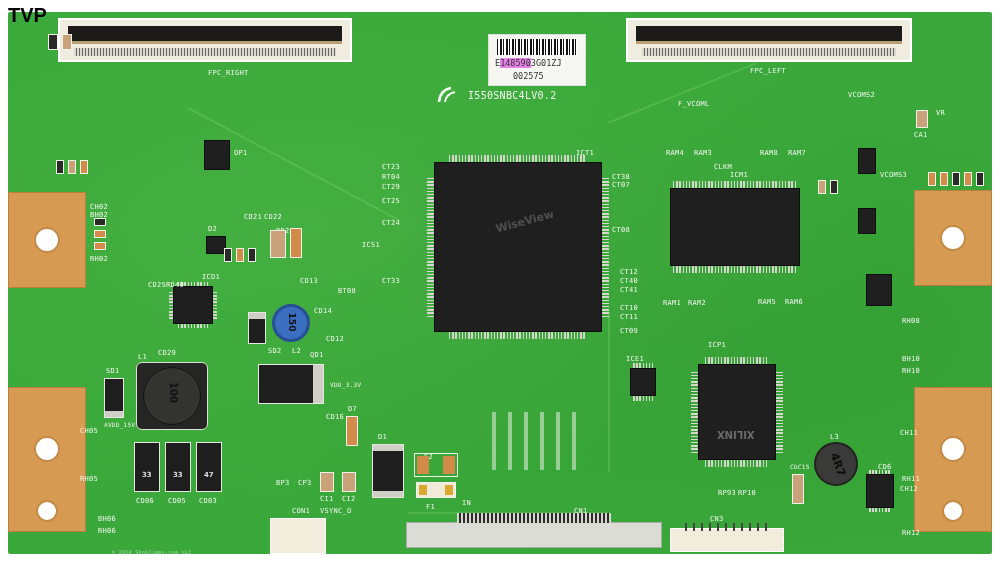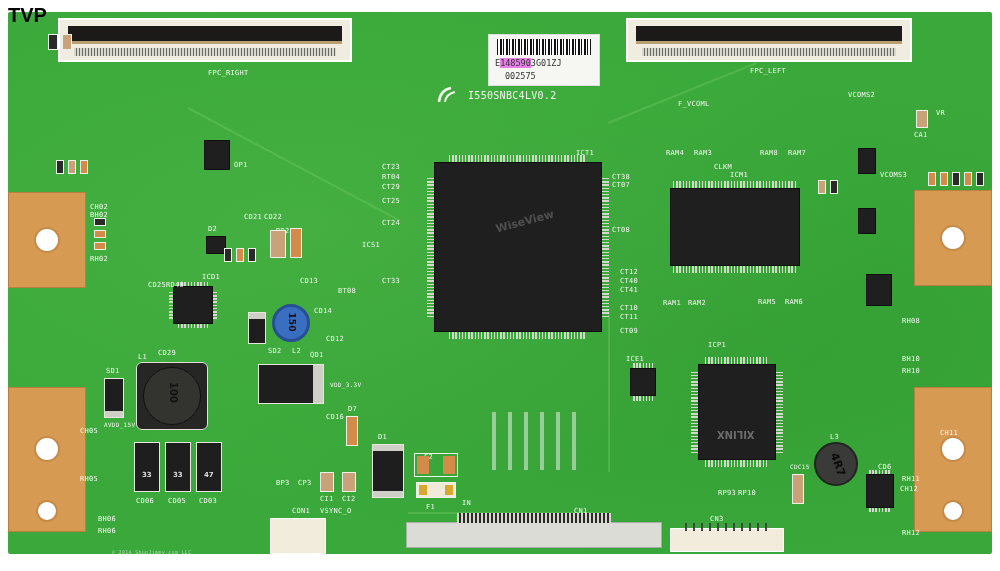--- a/index.html
+++ b/index.html
@@ -37,26 +37,26 @@
   .chip-label { position: absolute; color: rgba(200,200,200,0.28); font-family: "DejaVu Sans", sans-serif; font-weight: bold; }
 
   .smd { position: absolute; width: 8px; height: 14px; border: 1px solid #eef3ea; background: #2a2a28; }
   .smd.tan { background: #c9a27a; }
   .smd.orange { background: #d28b48; }
 
   .inductor { position: absolute; border-radius: 50%; }
   .diode { position: absolute; background: #1e1e1e; border: 1px solid #e7e7e0; }
   .diode .band { position: absolute; left: 0; right: 0; height: 6px; background: #cfcfc8; }
 
-  .barcode { position: absolute; left: 480px; top: 22px; width: 112px; height: 52px; background: #f6f6f3; border: 1px solid #ddd; }
+  .barcode { position: absolute; left: 480px; top: 22px; width: 98px; height: 52px; background: #f6f6f3; border: 1px solid #ddd; }
   .barcode .bars { position: absolute; left: 8px; right: 8px; top: 4px; height: 16px;
     background: repeating-linear-gradient(90deg, #111 0 1px, #fff 1px 3px, #111 3px 5px, #fff 5px 6px); }
   .barcode .line1 { position: absolute; left: 6px; top: 23px; font-size: 8.5px; color: #333; }
   .barcode .line1 .hl { background: #e680e6; color: #333; }
-  .barcode .line2 { position: absolute; left: 16px; top: 36px; font-size: 8.5px; color: #333; text-align: center; }
+  .barcode .line2 { position: absolute; left: 24px; top: 36px; font-size: 8.5px; color: #333; text-align: center; }
 
   .watermark { position: absolute; left: 0; top: 0; font-family: "Liberation Sans", sans-serif;
     font-weight: bold; font-size: 20px; color: #000; background: transparent; padding: 4px 8px; z-index: 10; }
 </style>
 </head>
 <body>
 
 <div class="watermark">TVP</div>
 
 <div id="board">
@@ -167,21 +167,21 @@
   </div>
 
   <div class="silk" style="left:194px;top:262px;">ICD1</div>
   <div class="chip" style="left:165px;top:274px;width:40px;height:38px;">
     <div class="pinrow-h" style="left:4px;right:4px;top:-5px;height:4px;"></div>
     <div class="pinrow-h" style="left:4px;right:4px;bottom:-5px;height:4px;"></div>
     <div class="pinrow-v" style="top:4px;bottom:4px;left:-5px;width:4px;"></div>
     <div class="pinrow-v" style="top:4px;bottom:4px;right:-5px;width:4px;"></div>
   </div>
 
-  <div class="silk" style="left:226px;top:150px;">OP1</div>
+  <div class="silk" style="left:226px;top:138px;">OP1</div>
   <div class="chip" style="left:196px;top:128px;width:26px;height:30px;"></div>
 
   <div class="chip" style="left:850px;top:136px;width:18px;height:26px;"></div>
   <div class="silk" style="left:872px;top:160px;">VCOMS3</div>
   <div class="chip" style="left:850px;top:196px;width:18px;height:26px;"></div>
   <div class="chip" style="left:858px;top:262px;width:26px;height:32px;"></div>
   <div class="silk" style="left:928px;top:98px;">VR</div>
   <div class="smd tan" style="left:908px;top:98px;width:12px;height:18px;"></div>
   <div class="silk" style="left:906px;top:120px;">CA1</div>
 
@@ -273,21 +273,21 @@
   <div class="silk" style="left:782px;top:452px;font-size:6px;">CDC15</div>
 
   <div class="silk" style="left:82px;top:192px;">CH02</div>
   <div class="silk" style="left:82px;top:200px;">BH02</div>
   <div class="silk" style="left:82px;top:244px;">RH02</div>
   <div class="silk" style="left:72px;top:416px;">CH05</div>
   <div class="silk" style="left:72px;top:464px;">RH05</div>
   <div class="silk" style="left:90px;top:504px;">BH06</div>
   <div class="silk" style="left:90px;top:516px;">RH06</div>
 
-  <div class="silk" style="left:892px;top:418px;margin-left:40px;">CH11</div>
+  <div class="silk" style="left:892px;top:418px;">CH11</div>
   <div class="silk" style="left:894px;top:464px;">RH11</div>
   <div class="silk" style="left:892px;top:474px;">CH12</div>
   <div class="silk" style="left:894px;top:518px;">RH12</div>
   <div class="silk" style="left:894px;top:356px;">RH10</div>
   <div class="silk" style="left:894px;top:344px;">BH10</div>
   <div class="silk" style="left:894px;top:306px;">RH08</div>
 
   <div class="smd" style="left:48px;top:148px;"></div>
   <div class="smd tan" style="left:60px;top:148px;"></div>
   <div class="smd orange" style="left:72px;top:148px;"></div>

